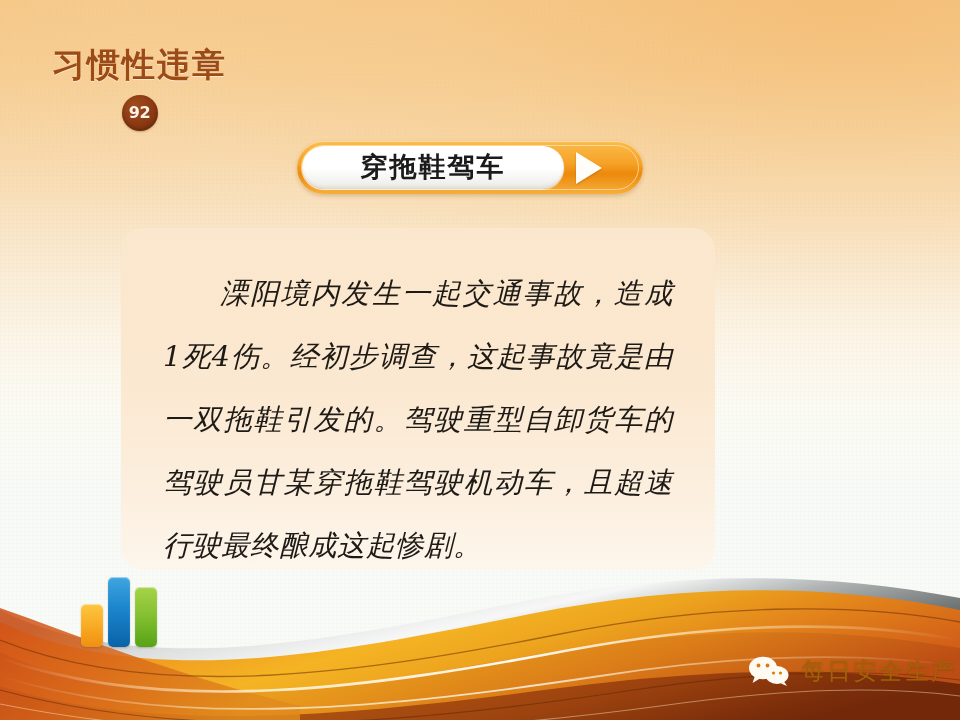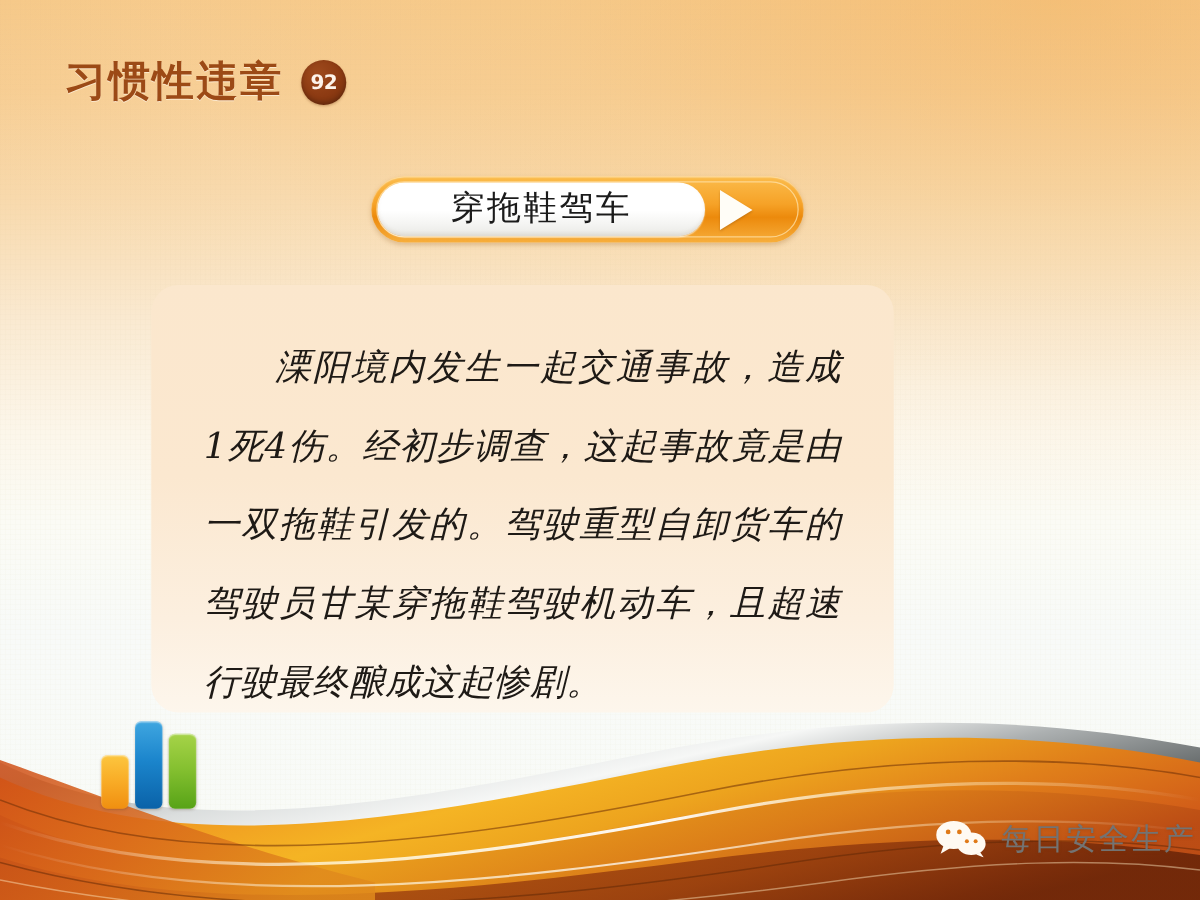--- a/index.html
+++ b/index.html
@@ -53,22 +53,23 @@
       repeating-linear-gradient(90deg, rgba(200,190,140,0.045) 0 1px, rgba(255,255,255,0) 1px 4px);
     opacity: .75;
   }
 
   
   .header {
     position: absolute;
     left: 52px;
     top: 48px;
     display: flex;
-    align-items: flex-start;
+    align-items: center;
     gap: 14px;
+    flex-direction: column;
   }
   .header-title {
     font-family: "DejaVu Sans", "Liberation Sans", sans-serif;
     font-size: 33px;
     font-weight: 700;
     letter-spacing: 2px;
     color: #9c4a16;
     text-shadow: 0 1px 0 rgba(255,255,255,0.5);
     line-height: 1;
     white-space: nowrap;
@@ -121,21 +122,21 @@
     border-radius: 22px;
     background: linear-gradient(to bottom, #ffffff 0%, #ffffff 52%, #f4f4f2 78%, #e9e9e5 100%);
     box-shadow: inset 0 -2px 3px rgba(170,150,120,.18), 0 1px 1px rgba(255,255,255,.6);
     display: flex;
     align-items: center;
     justify-content: center;
   }
   .banner-label span {
     font-family: "DejaVu Sans", "Liberation Sans", sans-serif;
     font-size: 27px;
-    font-weight: 400;
+    font-weight: 700;
     letter-spacing: 2px;
     color: #1b1b1b;
     line-height: 1;
     padding-bottom: 2px;
   }
   .banner-arrow {
     position: relative;
     margin-left: 12px;
     width: 0;
     height: 0;
@@ -207,21 +208,21 @@
     display: flex;
     align-items: center;
     gap: 11px;
   }
   .wechat-icon { position: relative; width: 42px; height: 30px; }
   .watermark-text {
     font-family: "DejaVu Sans", "Liberation Sans", sans-serif;
     font-size: 24px;
     font-weight: 400;
     letter-spacing: 2px;
-    color: #737373;
+    color: #a16207;
     line-height: 1;
     white-space: nowrap;
     text-shadow: 0 1px 2px rgba(120,55,10,.35);
   }
 </style>
 </head>
 <body>
 
 <div id="slide">
 

